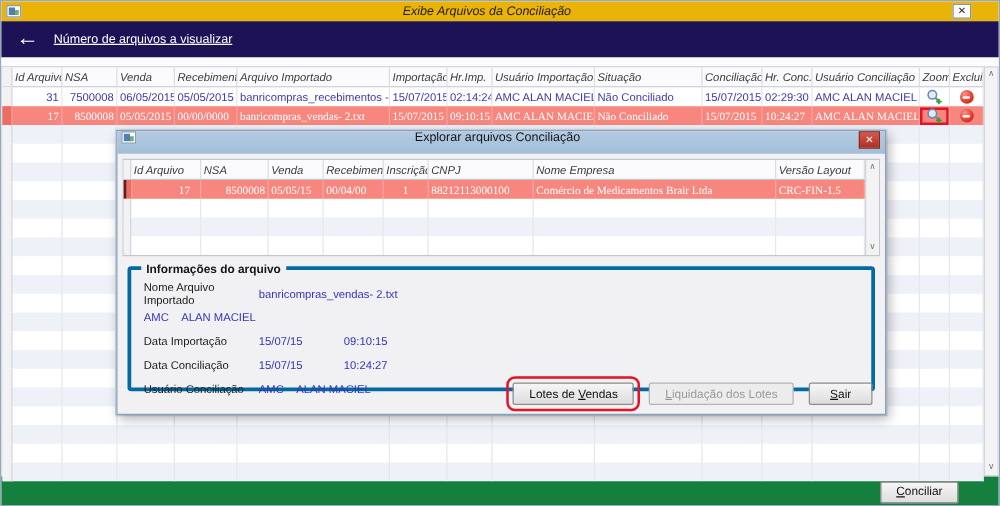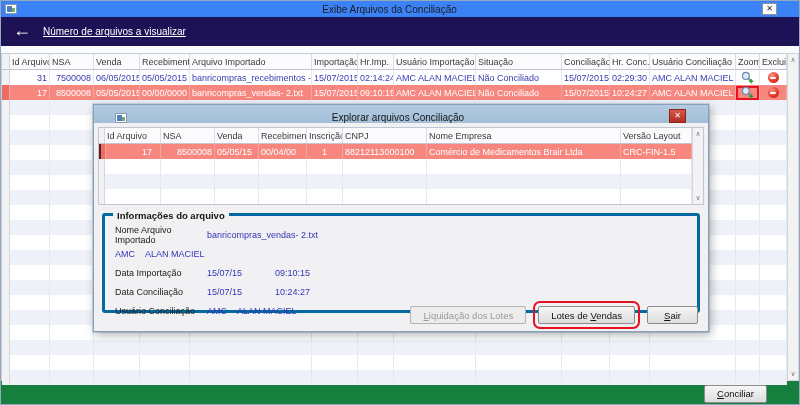--- a/index.html
+++ b/index.html
@@ -5,68 +5,68 @@
   * { margin:0; padding:0; box-sizing:border-box; }
   body { background:#d8d8d8; font-family:"Liberation Sans","DejaVu Sans",sans-serif; }
   :root{
     --main-cols: 8px 40px 44px 46px 50px 122px 46px 36px 82px 86px 48px 40px 86px 24px 27px;
     --dlg-cols: 6px 56px 54px 44px 48px 36px 84px 194px 71px;
     --blue:#3a3ab0; --sel:#f7867e; --red:#e81123;
   }
   .window{ width:800px; height:405px; position:relative; background:#f4f5f7;
            border:1px solid #93a9c0; overflow:hidden; }
   
-  .titlebar{ height:16px; background:#3b82f6; display:flex; align-items:center; padding:0 4px; }
+  .titlebar{ height:16px; background:#eab308; display:flex; align-items:center; padding:0 4px;font-style:italic; }
   .app-icon{ width:12px; height:10px; border:1px solid #8b9bab; background:#fff; display:inline-block; position:relative; }
   .app-icon span{ position:absolute; left:1px; top:1px; width:5px; height:6px; background:#4f7fb5; }
   .app-icon i{ position:absolute; left:6px; top:3px; width:3px; height:4px; background:#6fae6f; }
   .titlebar .title{ flex:1; text-align:center; font-size:10px; color:#1c1c1c; }
   .win-close{ width:15px; height:12px; border:1px solid #8a929c; background:#fdfdfd; color:#222;
               font-size:8px; line-height:10px; text-align:center; margin-right:18px; cursor:default; }
   
   .toolbar{ height:29px; background:#1e1257; display:flex; align-items:center; }
   .back-arrow{ color:#fff; font-size:18px; font-weight:bold; margin:0 12px 2px 12px; }
   .toolbar-label{ color:#fff; font-size:10px; margin-right:2px;text-decoration:underline; }
   .count-input{ width:88px; height:17px; border:1px solid #8fa0bc; background:#fff; color:#2a2ac0;
                 font-size:10px; text-align:right; padding-right:3px; font-family:inherit; }
   .gap{ height:7px; background:#fafbfd; }
   
   .table-wrap{ display:flex; height:328px; }
   .grid-block{ flex:1; background:#fff; border-top:1px solid #c7cbd4; border-left:1px solid #c7cbd4; }
   .tr-main{ display:grid; grid-template-columns:var(--main-cols); height:15px; }
   .thead.tr-main{ height:16px; background:#fbfbfd; border-bottom:1px solid #c2c6d0; }
   .th{ font-size:9px; color:#3a3a3a; padding:0 2px; display:flex; align-items:center;
-       border-right:1px solid #dadde4; white-space:nowrap; overflow:hidden; }
+       border-right:1px solid #dadde4; white-space:nowrap; overflow:hidden;font-style:italic; }
   .td{ font-size:9px; color:var(--blue); padding:0 2px; display:flex; align-items:center;
        border-right:1px solid #e6e8ef; white-space:nowrap; overflow:hidden; height:15px; }
   .num{ justify-content:flex-end; }
   .ctr{ justify-content:center; padding:0; }
   .gutter{ background:#f2f2f4; border-right:1px solid #d4d7de; }
-  .row-selected{ background:var(--sel); }
+  .row-selected{ background:var(--sel);font-family:Liberation Serif, serif; }
   .row-selected .td{ color:#fff; border-right-color:#f4a59e; }
   .row-selected .gutter{ background:#ee6d63; }
   .rows > .empty:nth-child(odd){ background:#eff1f8; }
   
   .vscroll{ width:13px; background:#f3f3f5; border:1px solid #d2d5db; display:flex; flex-direction:column;
             justify-content:space-between; align-items:center; }
   .scroll-arrow{ font-size:7px; color:#777; line-height:12px; width:100%; text-align:center; cursor:default; }
   
   .minus-circle{ width:11px; height:11px; border-radius:50%; display:inline-flex; align-items:center; justify-content:center;
                  background:radial-gradient(circle at 35% 30%, #fa9286, #e23323 62%, #c02012); }
   .minus-bar{ width:6px; height:2px; background:#fff; border-radius:1px; }
   .red-frame{ border:2px solid var(--red); padding:0 3px; display:inline-flex; align-items:center; height:14px; }
   
   .footer{ height:25px; background:#15803d; display:flex; justify-content:flex-end; align-items:center; padding-right:32px; }
   .btn{ height:18px; font-size:9.5px; padding:0 12px; background:linear-gradient(#f6f6f6,#dddddd);
         border:1px solid #8c8c8c; border-radius:2px; color:#111; font-family:inherit; cursor:default; }
   .ukey{ text-decoration:underline; }
   
   .dialog{ position:absolute; left:92px; top:103px; width:616px; height:228px; background:#f1f1f3;
            border:1px solid #88a0ba; box-shadow:2px 3px 9px rgba(0,0,0,.3), 0 0 0 1px #cddcea; }
-  .dlg-titlebar{ height:18px; background:linear-gradient(#b3cbe2,#a2bed8); display:flex; align-items:flex-end; padding:0 21px; }
+  .dlg-titlebar{ height:18px; background:linear-gradient(#b3cbe2,#a2bed8); display:flex; align-items:flex-start; padding:0 3px; }
   .dlg-titlebar .title{ flex:1; text-align:center; font-size:10px; color:#141414; }
   .dlg-close{ width:17px; height:14px; background:linear-gradient(#d8574a,#b03024); border:1px solid #8f241b;
               color:#fff; font-size:8px; line-height:12px; text-align:center; font-weight:bold; margin-right:1px; }
   .dlg-table{ margin:4px 4px 0 4px; background:#fff; border:1px solid #c2c6ce; display:flex; }
   .dlg-grid{ flex:1; }
   .tr-dlg{ display:grid; grid-template-columns:var(--dlg-cols); height:15px; }
   .thead.tr-dlg{ height:16px; background:#fbfbfd; border-bottom:1px solid #c2c6d0; }
   .dlg-rows > .empty:nth-child(odd){ background:#eff1f8; }
   .dlg-vscroll{ width:13px; background:#f3f3f5; border-left:1px solid #d2d5db; display:flex; flex-direction:column;
                 justify-content:space-between; align-items:center; }
@@ -615,19 +615,19 @@
         <span class="info-v2">10:24:27</span>
       </div>
       <div class="info-row">
         <span class="info-label">Usuário Conciliação</span>
         <span class="info-v1">AMC</span>
         <span class="info-v2">ALAN MACIEL</span>
       </div>
     </div>
 
     <div class="dlg-buttons">
+      <button class="btn btn-lotes"><span>Lotes de </span><span class="ukey">V</span><span>endas</span></button>
       <button class="btn btn-disabled"><span></span><span class="ukey">L</span><span>iquidação dos Lotes</span></button>
-      <button class="btn btn-lotes"><span>Lotes de </span><span class="ukey">V</span><span>endas</span></button>
       <button class="btn" style="padding:0 16px;"><span></span><span class="ukey">S</span><span>air</span></button>
     </div>
   </div>
 
 </div>
 
 </body></html>

